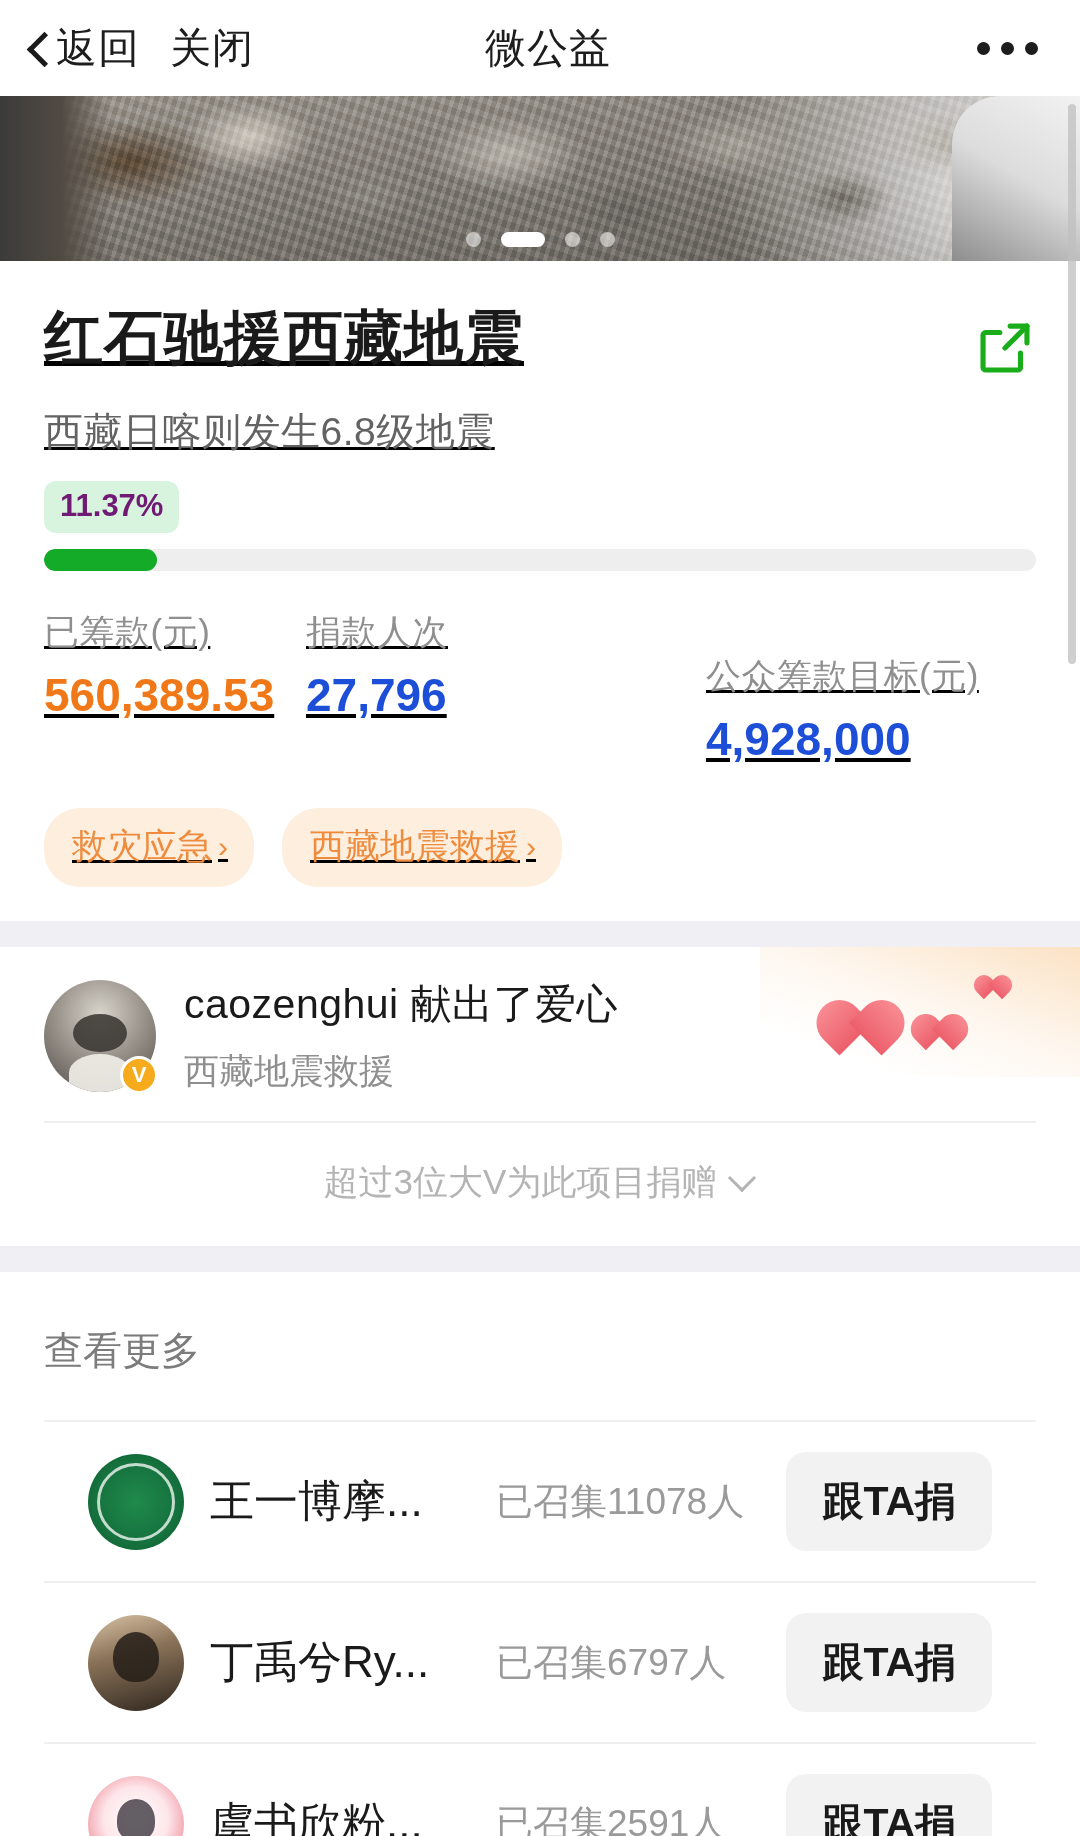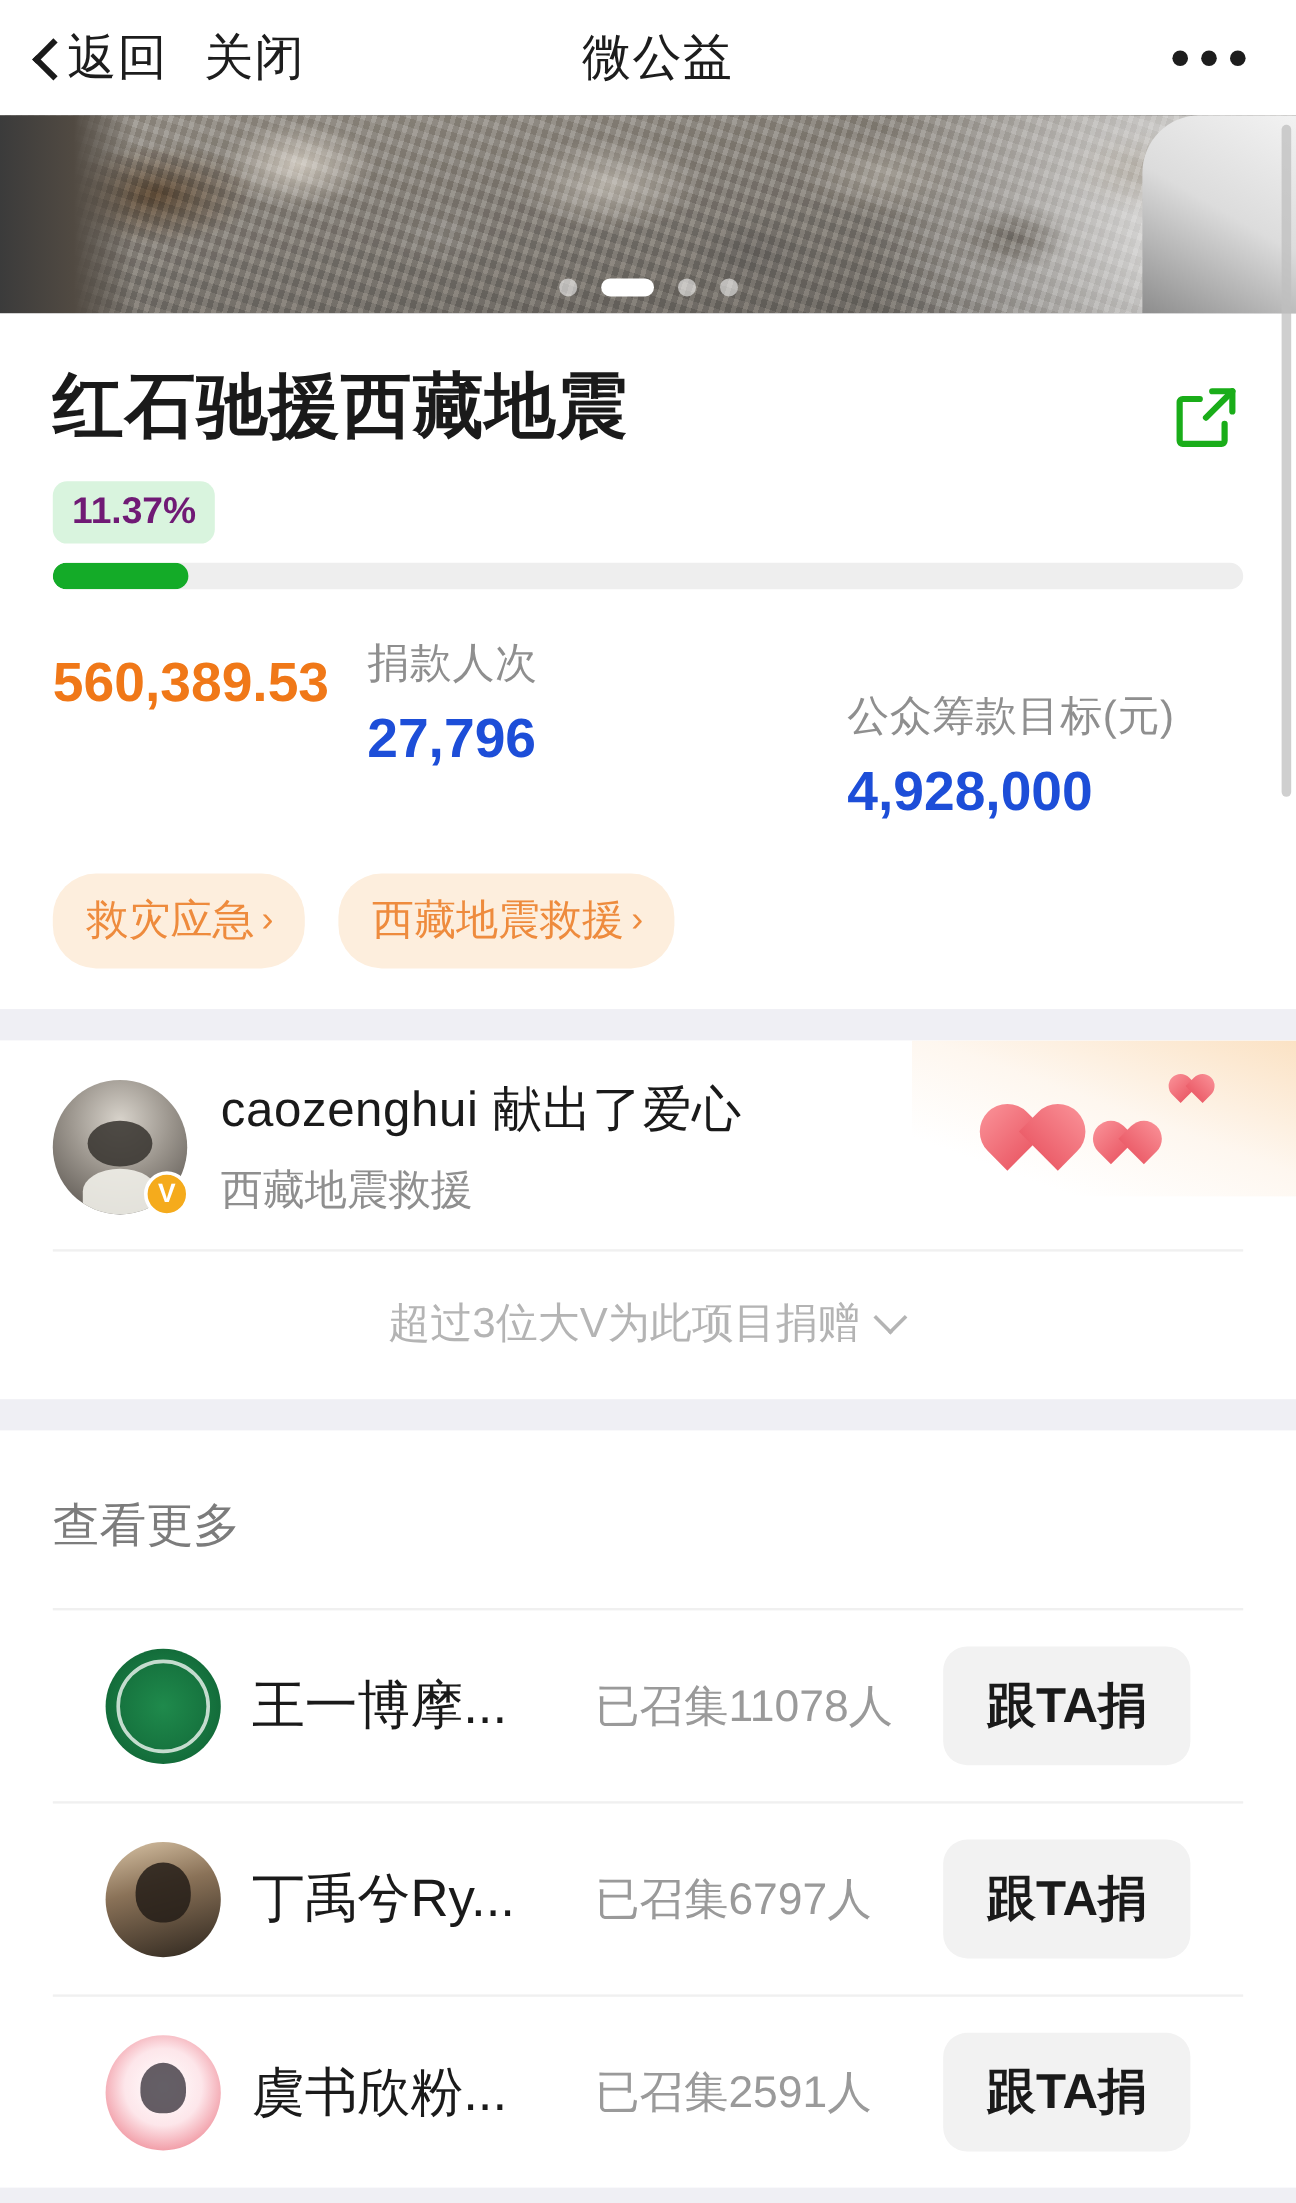--- a/index.html
+++ b/index.html
@@ -69,21 +69,21 @@
   }
   .dots {
     position:absolute; left:0; right:0; bottom:14px;
     display:flex; justify-content:center; align-items:center; gap:20px;
   }
   .dots i { width:15px; height:15px; border-radius:8px; background:rgba(255,255,255,.55); display:block; }
   .dots i.active { width:44px; background:#ffffff; }
 
   
   .card { background:#ffffff; }
-  .project { padding:44px 44px 34px 44px; position:relative; }
+  .project { padding:44px 44px 34px 44px; position:relative;text-decoration:underline; }
   .proj-title-row { display:flex; align-items:flex-start; justify-content:space-between; }
   .proj-title { font-size:59px; font-weight:bold; color:#1a1a1a; letter-spacing:1px; line-height:1.12; }
   .share-icon { width:62px; height:62px; margin-top:12px; flex:none; }
   .proj-sub { margin-top:26px; font-size:39px; color:#636363; letter-spacing:.5px; }
 
   .pct-badge {
     display:inline-block; margin-top:22px; background:#d9f4de; color:#701a75;
     font-size:31px; font-weight:bold; border-radius:12px; padding:7px 16px 9px 16px;
   }
   .bar-track {
@@ -247,29 +247,31 @@
 
       <div class="proj-title-row">
         <div class="proj-title">红石驰援西藏地震</div>
         <svg class="share-icon" viewBox="0 0 48 48" fill="none">
           <path d="M28 7h13v13" stroke="#1aad19" stroke-width="4" stroke-linecap="round" stroke-linejoin="round"></path>
           <path d="M41 7L24 24" stroke="#1aad19" stroke-width="4" stroke-linecap="round"></path>
           <path d="M36 28v11a2 2 0 0 1-2 2H9a2 2 0 0 1-2-2V14a2 2 0 0 1 2-2h11" stroke="#1aad19" stroke-width="4" stroke-linecap="round" stroke-linejoin="round"></path>
         </svg>
       </div>
 
+      <div class="proj-sub">西藏日喀则发生6.8级地震</div>
 
       <div class="pct-badge">11.37%</div>
 
       <div class="bar-track">
         <div class="bar-fill" id="barfill" style="width: 11.37%;"></div>
       </div>
 
       <div class="stats">
         <div class="stat s1">
+          <div class="stat-label">已筹款(元)</div>
           <div class="stat-value amount">560,389.53</div>
         </div>
         <div class="stat s2">
           <div class="stat-label">捐款人次</div>
           <div class="stat-value">27,796</div>
         </div>
         <div class="stat s3">
           <div class="stat-label">公众筹款目标(元)</div>
           <div class="stat-value">4,928,000</div>
         </div>

